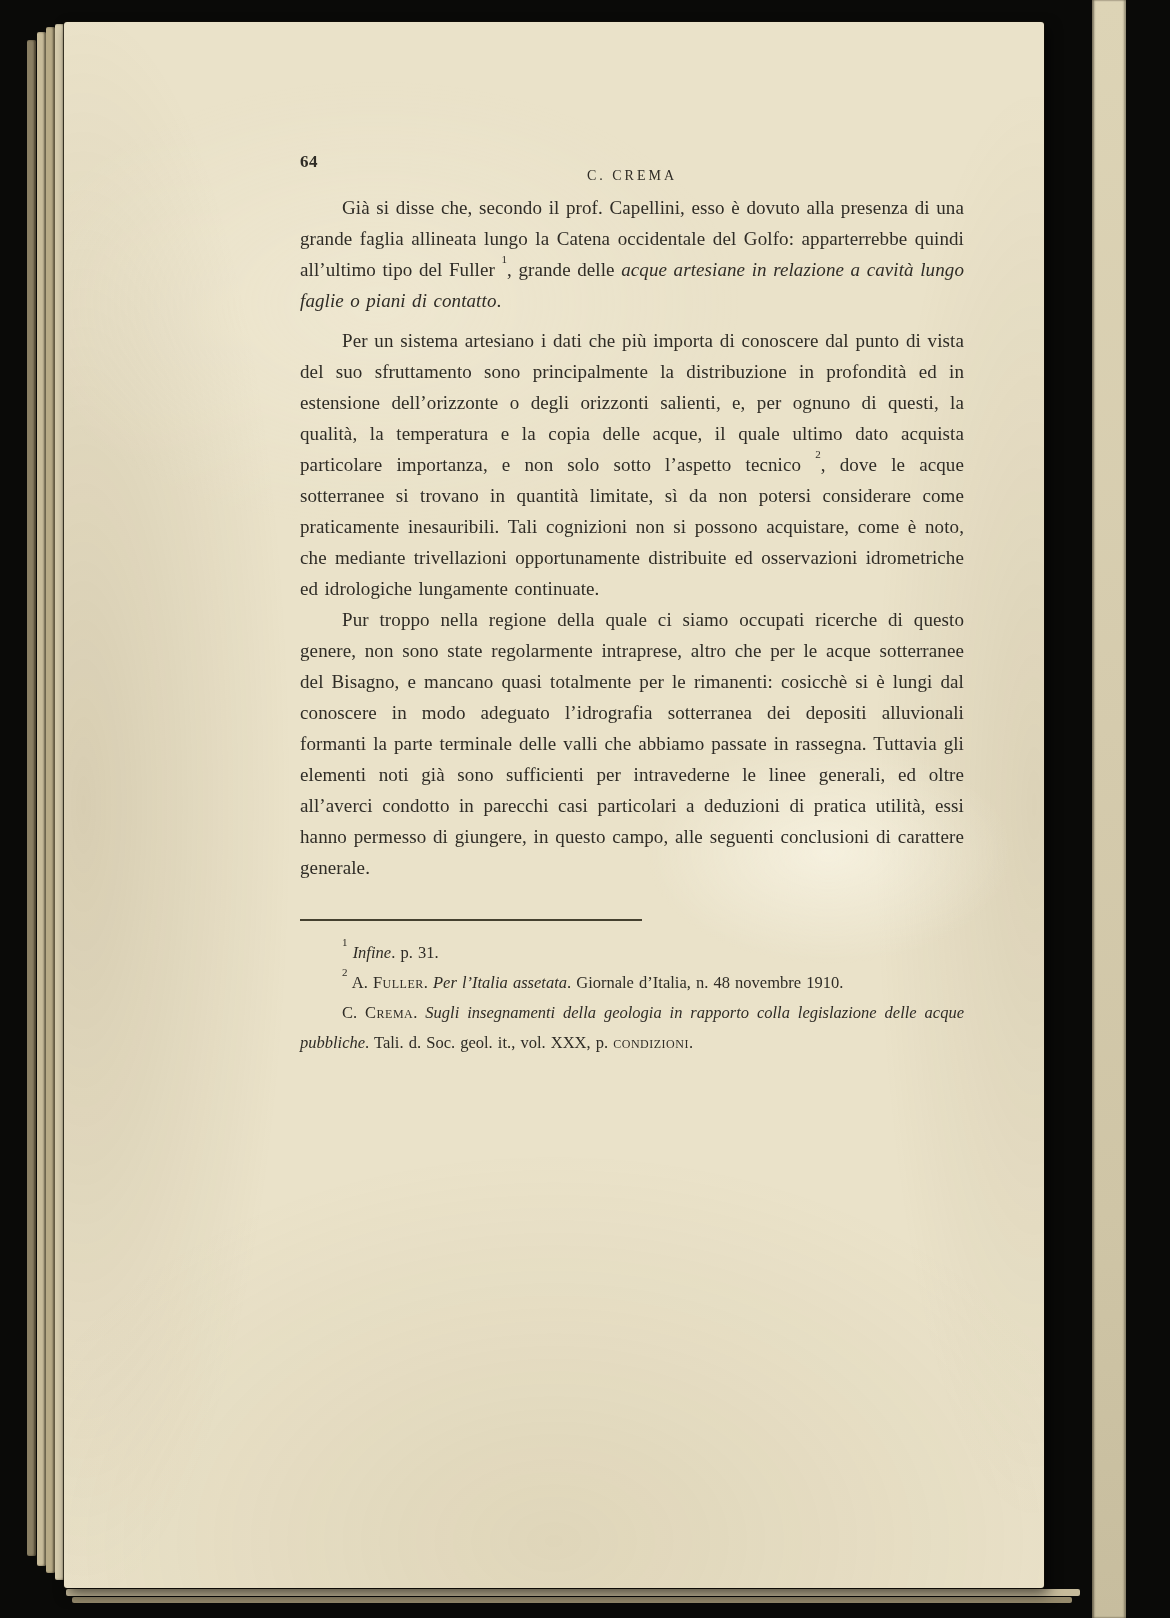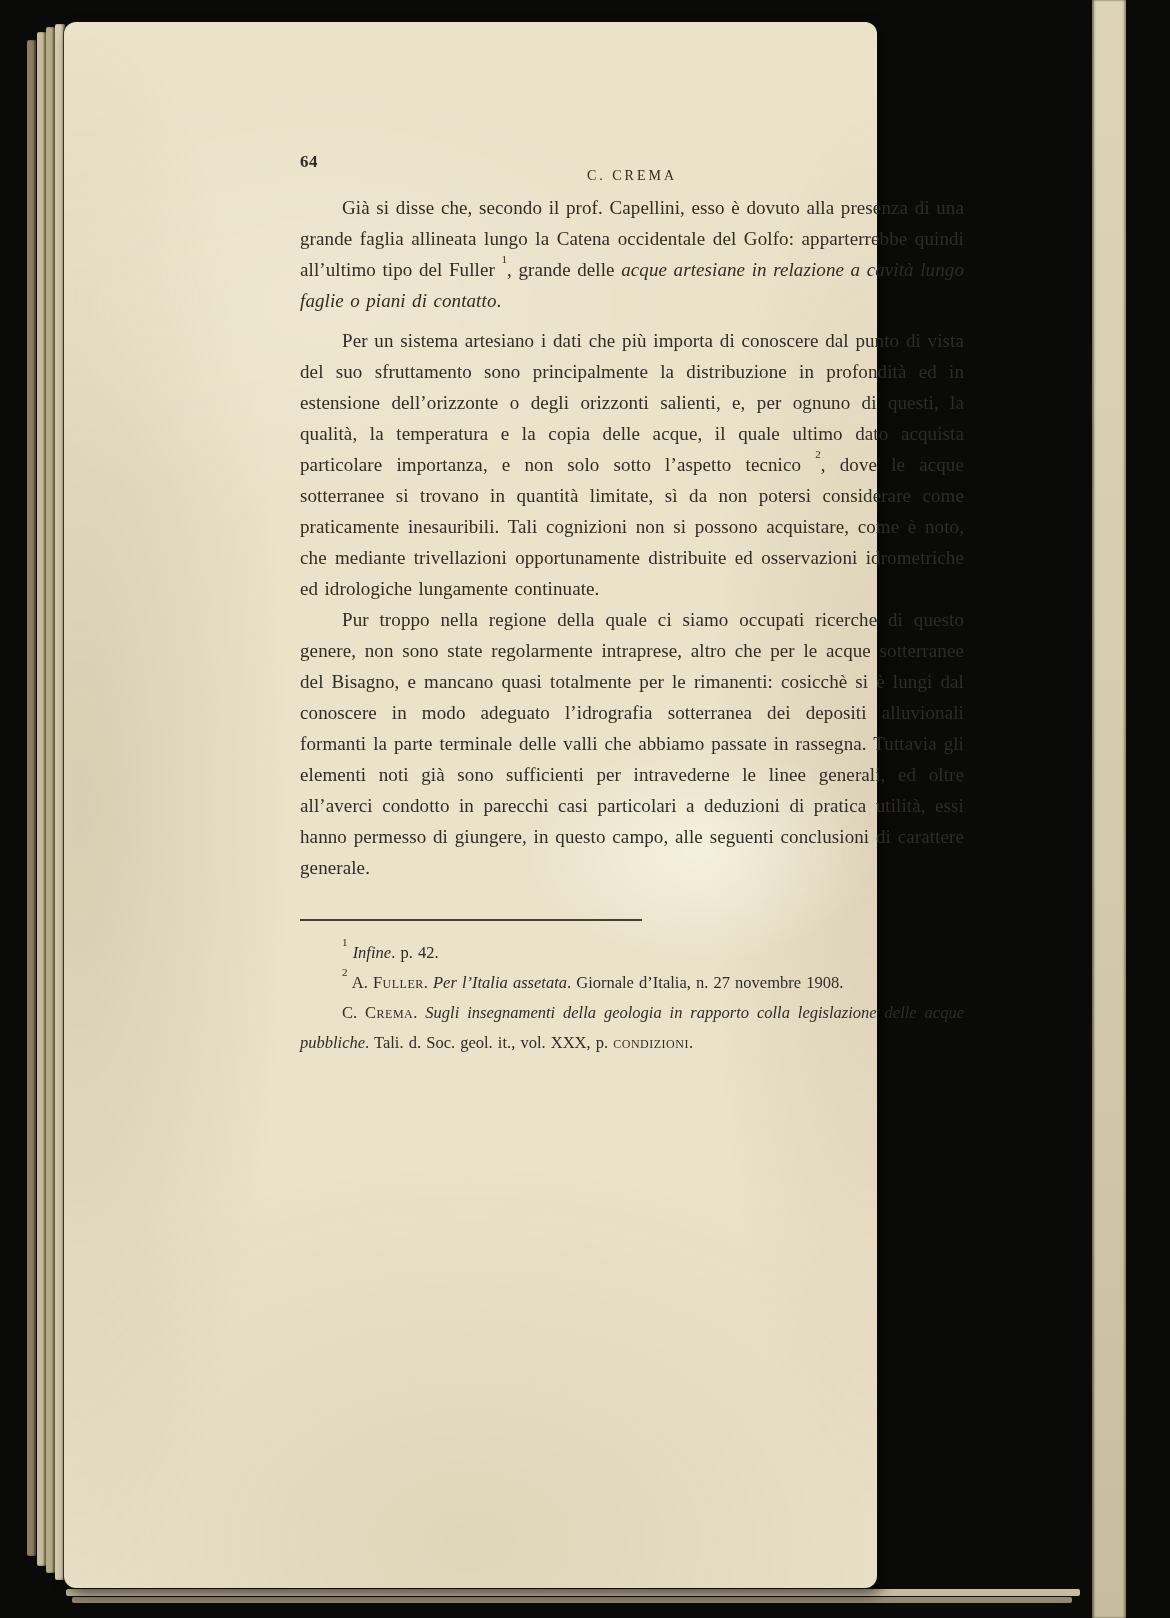--- a/index.html
+++ b/index.html
@@ -27,23 +27,23 @@
 
   
   .next-edge {
     position: absolute; left: 1092px; top: 0; width: 34px; height: 1618px;
     background: linear-gradient(180deg, #ddd4b6 0%, #d5cbad 45%, #cfc5a6 75%, #c7bd9e 100%);
     box-shadow: inset 2px 0 2px rgba(25,20,10,.5), inset -2px 0 2px rgba(25,20,10,.35);
   }
 
   
   .page {
-    position: absolute; left: 64px; top: 22px; width: 813px; height: 1566px;
+    position: absolute; left: 64px; top: 22px; width: 980px; height: 1566px;
     background: var(--paper, #eae2c9);
-    border-radius: 12px;
+    border-radius: 3px;
     box-shadow: 0 0 0 1px rgba(20,16,8,0.65), 4px 6px 14px rgba(0,0,0,0.6);
   }
   .page::before {
     content: ""; position: absolute; inset: 0; border-radius: 3px; pointer-events: none;
     background:
       radial-gradient(ellipse 260px 160px at 78% 53%, rgba(255,252,240,.55), rgba(255,252,240,0) 70%),
       radial-gradient(ellipse 520px 320px at 32% 18%, rgba(255,250,235,.22), rgba(255,250,235,0) 70%),
       radial-gradient(ellipse 760px 520px at 50% 97%, rgba(150,130,80,.12), rgba(150,130,80,0) 75%),
       radial-gradient(ellipse 260px 1000px at 2% 50%, rgba(120,100,60,.16), rgba(120,100,60,0) 80%),
       radial-gradient(ellipse 200px 900px at 99% 50%, rgba(120,100,60,.12), rgba(120,100,60,0) 80%);
@@ -116,21 +116,21 @@
 
       <div class="body-text">
           <p><span>Già si disse che, secondo il prof. Capellini, esso è dovuto alla presenza di una grande faglia allineata lungo la Catena occidentale del Golfo: apparterrebbe quindi all’ultimo tipo del Fuller </span><sup>1</sup><span>, grande delle </span><span class="it">acque artesiane in relazione a cavità lungo faglie o piani di contatto</span><span>.</span></p>
           <p class="space-before"><span>Per un sistema artesiano i dati che più importa di conoscere dal punto di vista del suo sfruttamento sono principalmente la distribuzione in profondità ed in estensione dell’orizzonte o degli orizzonti salienti, e, per ognuno di questi, la qualità, la temperatura e la copia delle acque, il quale ultimo dato acquista particolare importanza, e non solo sotto l’aspetto tecnico </span><sup>2</sup><span>, dove le acque sotterranee si trovano in quantità limitate, sì da non potersi considerare come praticamente inesauribili. Tali cognizioni non si possono acquistare, come è noto, che mediante trivellazioni opportunamente distribuite ed osservazioni idrometriche ed idrologiche lungamente continuate.</span></p>
           <p><span>Pur troppo nella regione della quale ci siamo occupati ricerche di questo genere, non sono state regolarmente intraprese, altro che per le acque sotterranee del Bisagno, e mancano quasi totalmente per le rimanenti: cosicchè si è lungi dal conoscere in modo adeguato l’idrografia sotterranea dei depositi alluvionali formanti la parte terminale delle valli che abbiamo passate in rassegna. Tuttavia gli elementi noti già sono sufficienti per intravederne le linee generali, ed oltre all’averci condotto in parecchi casi particolari a deduzioni di pratica utilità, essi hanno permesso di giungere, in questo campo, alle seguenti conclusioni di carattere generale.</span></p>
         </div>
 
       <div class="footnote-rule"></div>
 
       <div class="footnotes">
-          <p><sup>1</sup><span> </span><span class="it">Infine</span><span>. p. 42.</span></p>
-          <p><sup>2</sup><span> A. </span><span class="sc">Fuller</span><span>. </span><span class="it">Per l’Italia assetata</span><span>. Giornale d’Italia, n. 27 novembre 1908.</span></p>
+          <p><sup>1</sup><span> </span><span class="it">Infine</span><span>. p. 31.</span></p>
+          <p><sup>2</sup><span> A. </span><span class="sc">Fuller</span><span>. </span><span class="it">Per l’Italia assetata</span><span>. Giornale d’Italia, n. 48 novembre 1910.</span></p>
           <p><span>C. </span><span class="sc">Crema</span><span>. </span><span class="it">Sugli insegnamenti della geologia in rapporto colla legislazione delle acque pubbliche</span><span>. Tali. d. Soc. geol. it., vol. XXX, p. </span><span class="sc">condizioni</span><span>.</span></p>
         </div>
 
     </div>
   </div>
 
 </div>
 
 </body></html>

